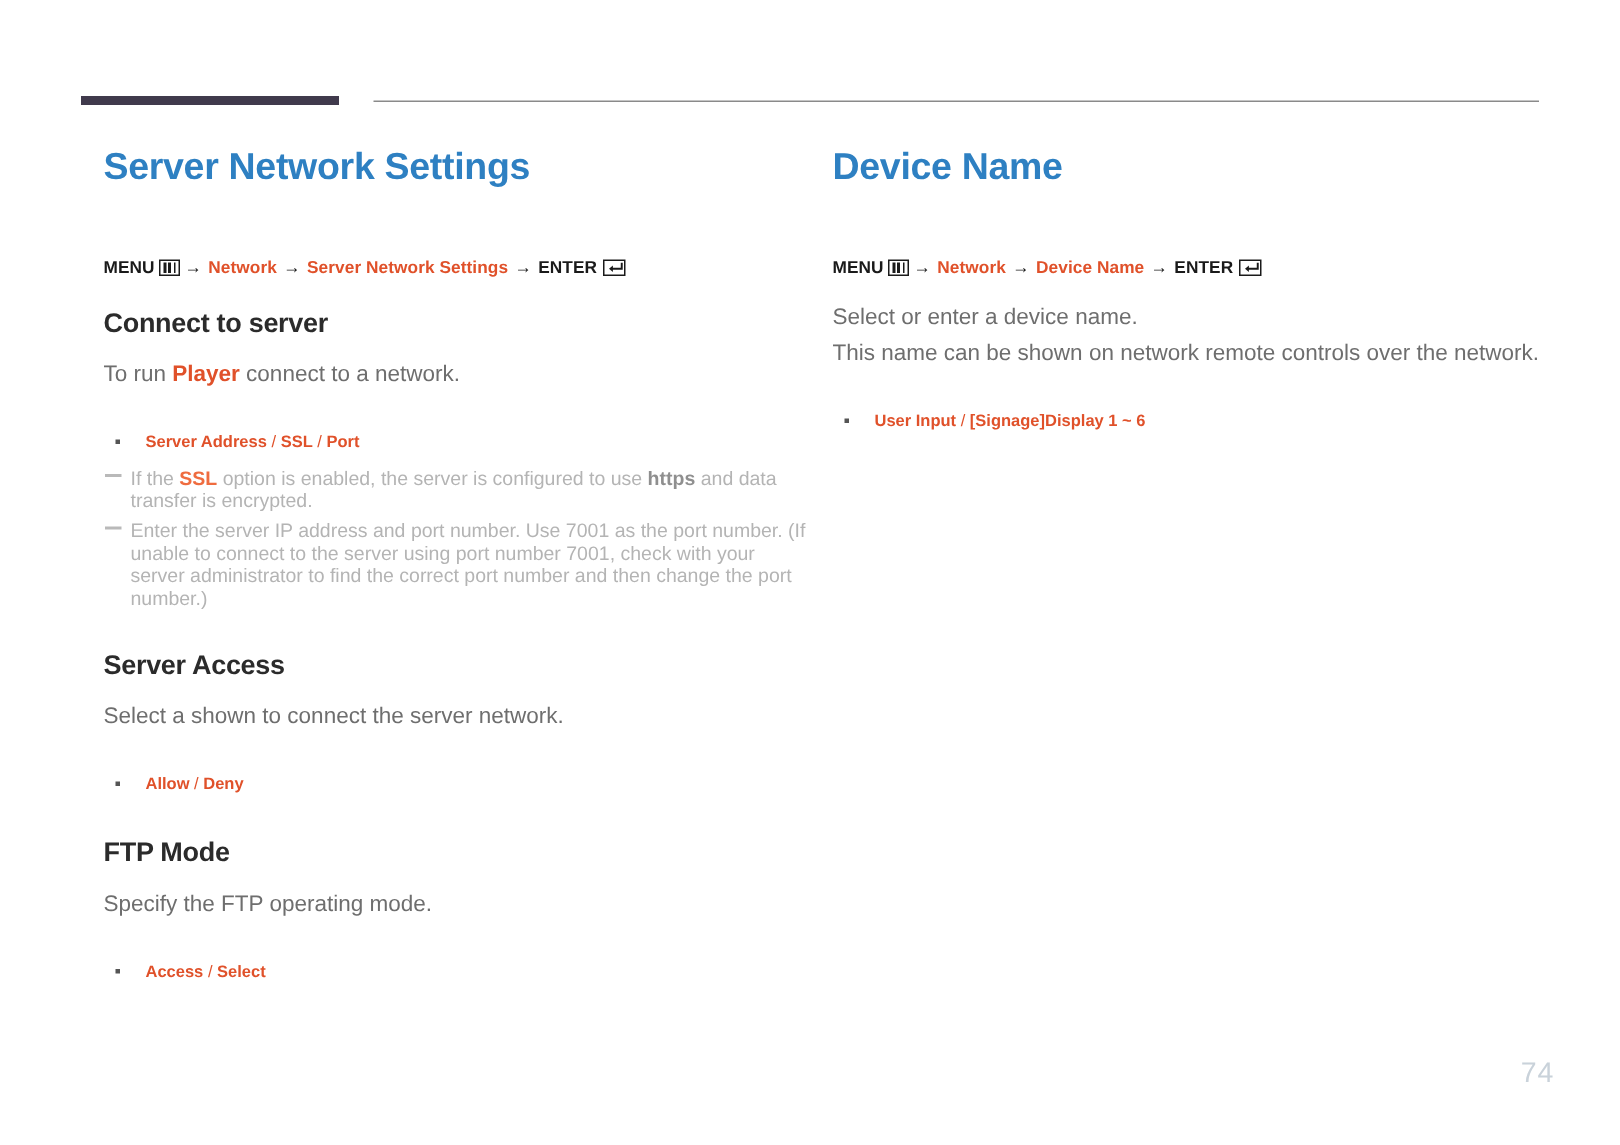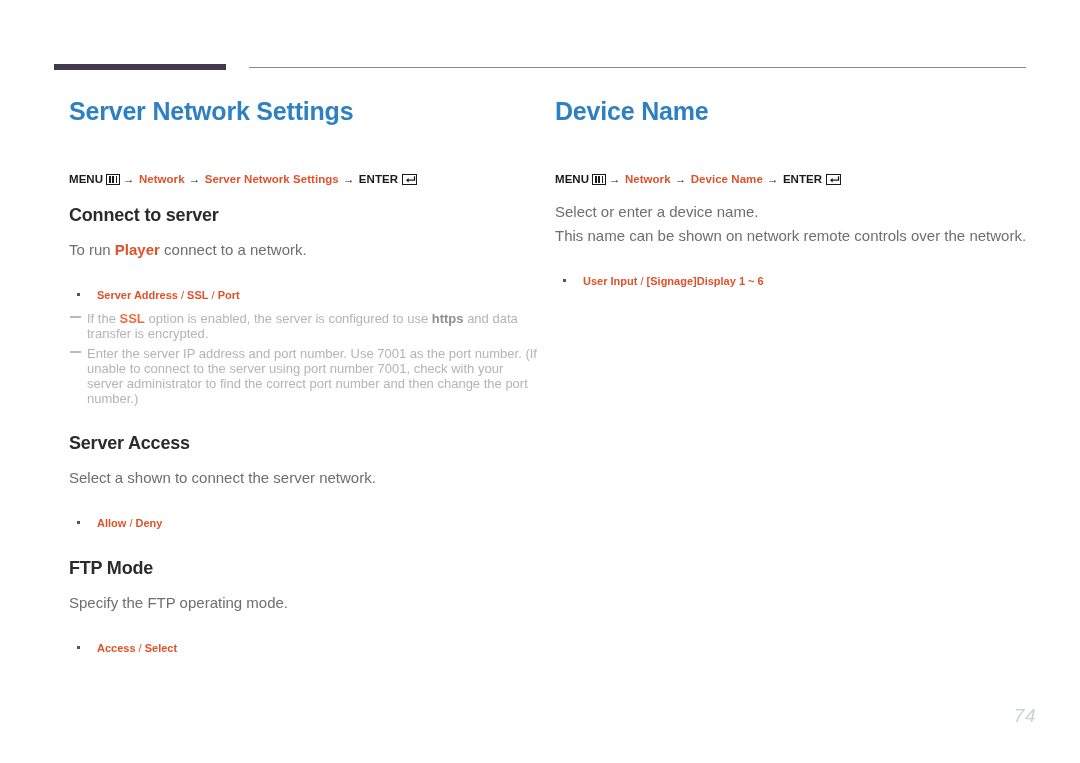--- a/index.html
+++ b/index.html
@@ -178,21 +178,20 @@
 
   
   .page-number {
     position: absolute;
     right: 44px;
     bottom: 36px;
     font-size: 19px;
     color: #c9d2da;
     font-weight: normal;
     letter-spacing: 0.5px;
-    font-style: italic;
   }
 </style>
 </head>
 <body>
 
 <div class="page">
 
   <div class="header-rules">
     <div class="rule-thick"></div>
     <div class="rule-thin"></div>

